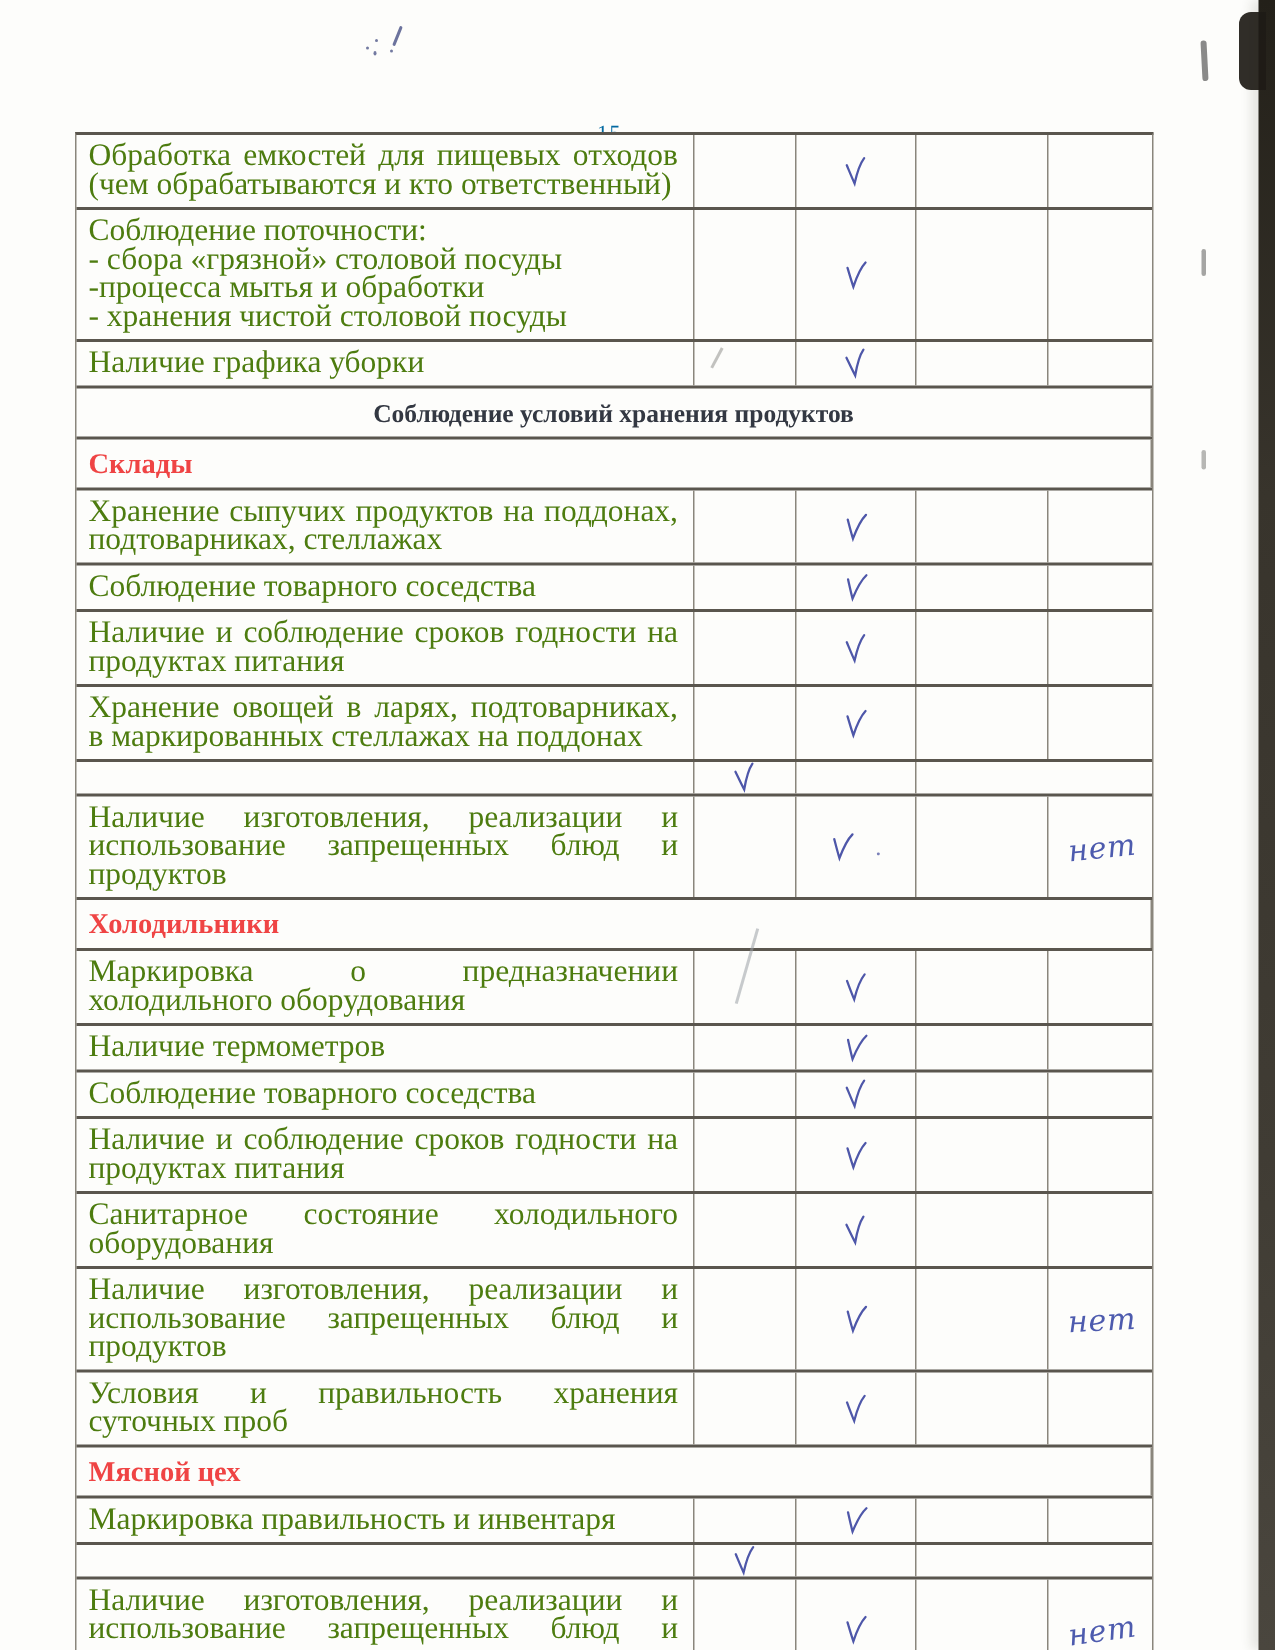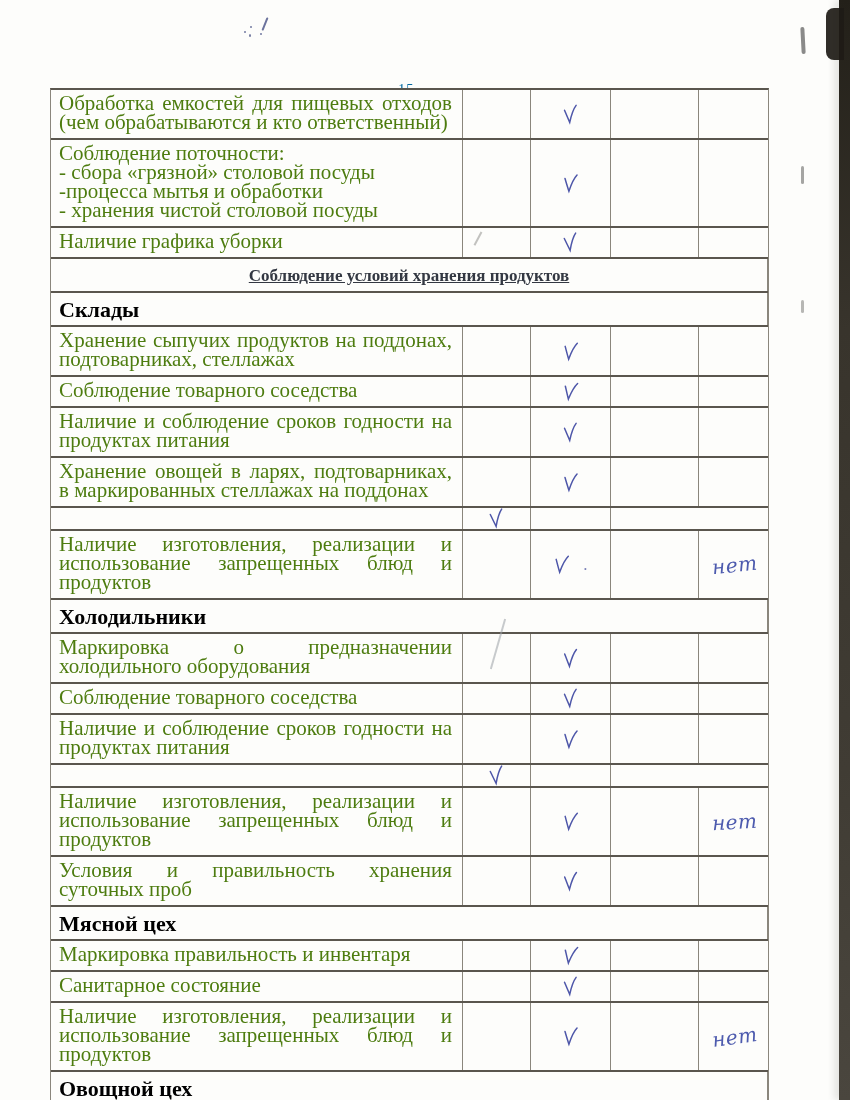--- a/index.html
+++ b/index.html
@@ -60,24 +60,24 @@
     color: #5a62a8; font-size: 15px; margin-left: 13px; opacity: .8;
     font-family: "DejaVu Serif", serif;
   }
   .note-cell { display: flex; align-items: center; justify-content: center; }
   .note {
     font-family: "DejaVu Serif", serif; font-style: italic;
     font-size: 20px; color: #3b4aa6; letter-spacing: .5px; opacity: .9;
   }
   .row.banner .full {
     text-align: center; font-weight: bold; font-size: 17px; color: #333842;
-    line-height: 19px; padding: 7px 8px 6px; text-decoration: underline;
+    line-height: 19px; padding: 7px 8px 6px;
   }
   .row.section .full {
-    font-weight: bold; font-size: 22px; color: #000000;
+    font-weight: bold; font-size: 19px; color: #ef4444;
     line-height: 19px; padding: 7px 8px 6px;
   }
   
   #table .row:nth-child(11) { min-height: 34px; }
   #table .row:nth-child(18) { min-height: 38px; }
   
   #table .row:nth-child(3) .c2 { position: relative; }
   #table .row:nth-child(3) .c2::after {
     content: ''; position: absolute; left: 14px; top: 3px;
     width: 1.5px; height: 15px; background: #b3b3b0;
@@ -226,20 +226,31 @@
       <div class="cell c2"></div>
       <div class="cell c3 check-cell">
         <svg viewBox="0 0 18 22" width="17" height="21" style="transform: rotate(-2deg);">
           <path d="M3 6 C4.2 9.5 6 15 7.6 19.2 C9.3 13.5 12.8 5 15.6 1.8" fill="none" stroke="#4e57a9" stroke-width="1.6" stroke-linecap="round"></path>
         </svg>
       </div>
       <div class="cell c4"></div>
       <div class="cell c5 note-cell"></div>
     </div>
     <div class="row item">
+      <div class="cell text-cell">Наличие термометров</div>
+      <div class="cell c2"></div>
+      <div class="cell c3 check-cell">
+        <svg viewBox="0 0 18 22" width="17" height="21" style="transform: rotate(6deg);">
+          <path d="M3 6 C4.2 9.5 6 15 7.6 19.2 C9.3 13.5 12.8 5 15.6 1.8" fill="none" stroke="#4e57a9" stroke-width="1.6" stroke-linecap="round"></path>
+        </svg>
+      </div>
+      <div class="cell c4"></div>
+      <div class="cell c5 note-cell"></div>
+    </div>
+    <div class="row item">
       <div class="cell text-cell">Соблюдение товарного соседства</div>
       <div class="cell c2"></div>
       <div class="cell c3 check-cell">
         <svg viewBox="0 0 18 22" width="17" height="21" style="transform: rotate(-4deg);">
           <path d="M3 6 C4.2 9.5 6 15 7.6 19.2 C9.3 13.5 12.8 5 15.6 1.8" fill="none" stroke="#4e57a9" stroke-width="1.6" stroke-linecap="round"></path>
         </svg>
       </div>
       <div class="cell c4"></div>
       <div class="cell c5 note-cell"></div>
     </div>
@@ -248,20 +259,21 @@
       <div class="cell c2"></div>
       <div class="cell c3 check-cell">
         <svg viewBox="0 0 18 22" width="17" height="21" style="transform: rotate(2deg);">
           <path d="M3 6 C4.2 9.5 6 15 7.6 19.2 C9.3 13.5 12.8 5 15.6 1.8" fill="none" stroke="#4e57a9" stroke-width="1.6" stroke-linecap="round"></path>
         </svg>
       </div>
       <div class="cell c4"></div>
       <div class="cell c5 note-cell"></div>
     </div>
     <div class="row item">
+      <div class="cell text-cell">Санитарное состояние холодильного оборудования</div>
       <div class="cell c2"></div>
       <div class="cell c3 check-cell">
         <svg viewBox="0 0 18 22" width="17" height="21" style="transform: rotate(-7deg);">
           <path d="M3 6 C4.2 9.5 6 15 7.6 19.2 C9.3 13.5 12.8 5 15.6 1.8" fill="none" stroke="#4e57a9" stroke-width="1.6" stroke-linecap="round"></path>
         </svg>
       </div>
       <div class="cell c4"></div>
       <div class="cell c5 note-cell"></div>
     </div>
     <div class="row item">
@@ -296,21 +308,20 @@
       <div class="cell c2"></div>
       <div class="cell c3 check-cell">
         <svg viewBox="0 0 18 22" width="17" height="21" style="transform: rotate(6deg);">
           <path d="M3 6 C4.2 9.5 6 15 7.6 19.2 C9.3 13.5 12.8 5 15.6 1.8" fill="none" stroke="#4e57a9" stroke-width="1.6" stroke-linecap="round"></path>
         </svg>
       </div>
       <div class="cell c4"></div>
       <div class="cell c5 note-cell"></div>
     </div>
     <div class="row item">
-      <div class="cell text-cell">Санитарное состояние</div>
       <div class="cell c2"></div>
       <div class="cell c3 check-cell">
         <svg viewBox="0 0 18 22" width="17" height="21" style="transform: rotate(-4deg);">
           <path d="M3 6 C4.2 9.5 6 15 7.6 19.2 C9.3 13.5 12.8 5 15.6 1.8" fill="none" stroke="#4e57a9" stroke-width="1.6" stroke-linecap="round"></path>
         </svg>
       </div>
       <div class="cell c4"></div>
       <div class="cell c5 note-cell"></div>
     </div>
     <div class="row item">

